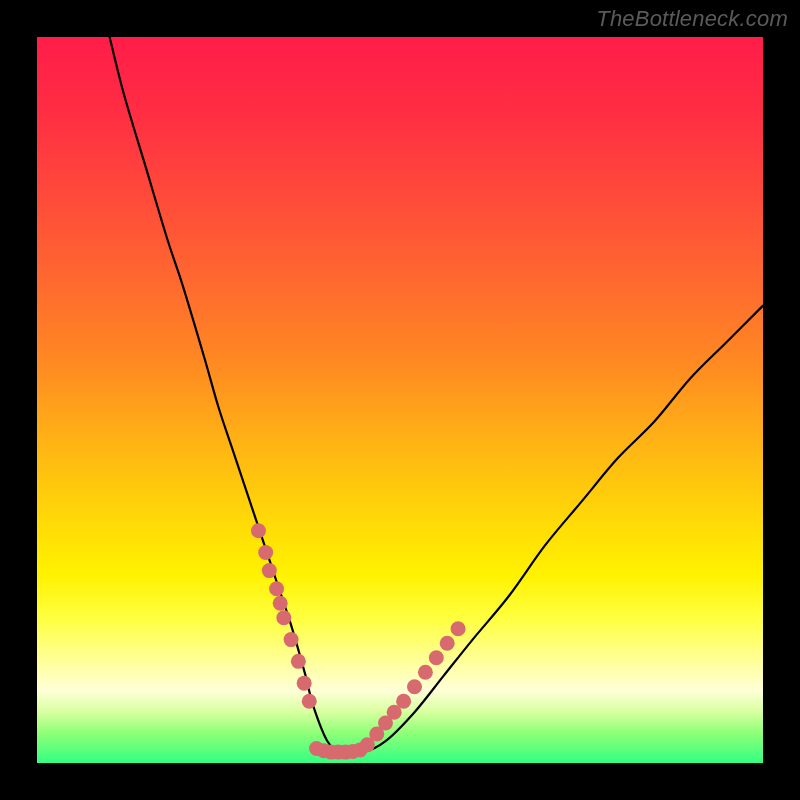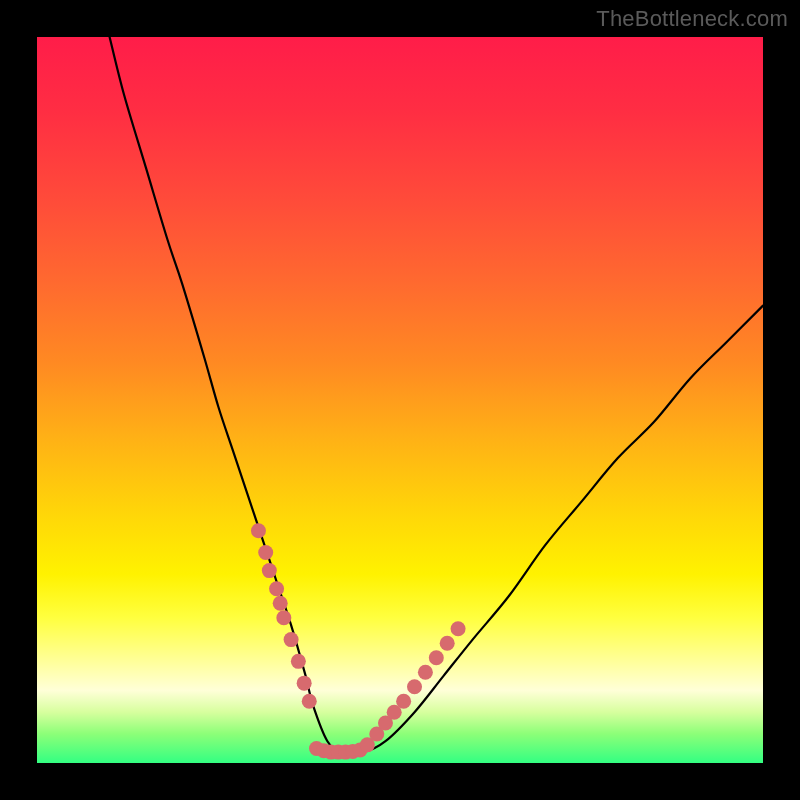--- a/index.html
+++ b/index.html
@@ -55,20 +55,21 @@
   }
   .watermark {
     position: absolute;
     top: 6px;
     right: 12px;
     color: #5a5a5a;
     font-size: 22px;
     font-weight: 500;
     letter-spacing: 0.2px;
     user-select: none;
+    font-style: italic;
   }
 </style>
 </head>
 <body>
 
 <div class="chart-wrap">
   <div class="watermark">TheBottleneck.com</div>
   <div class="plot-area">
     <div class="gradient-bg"></div>
     <svg class="curve-svg" viewBox="0 0 726 726" preserveAspectRatio="none">

